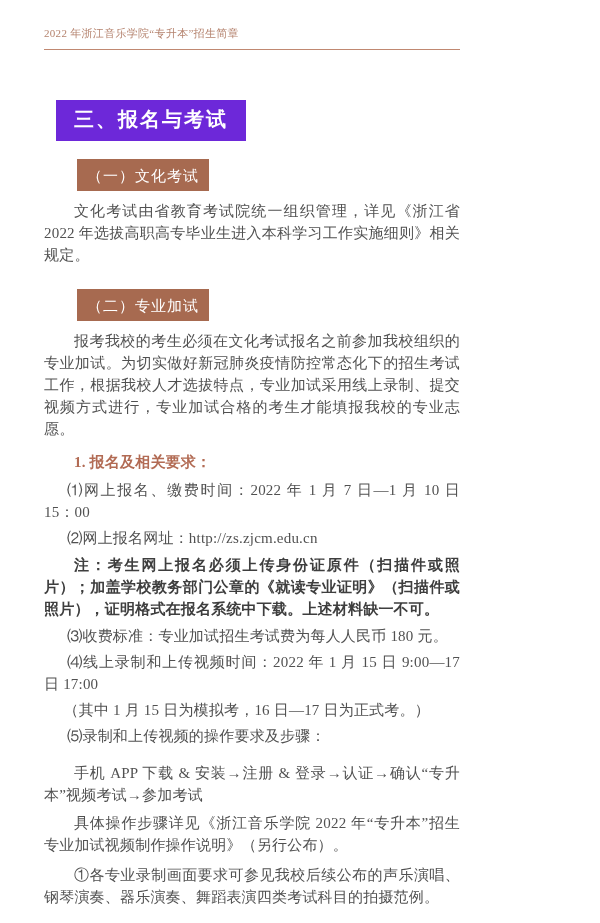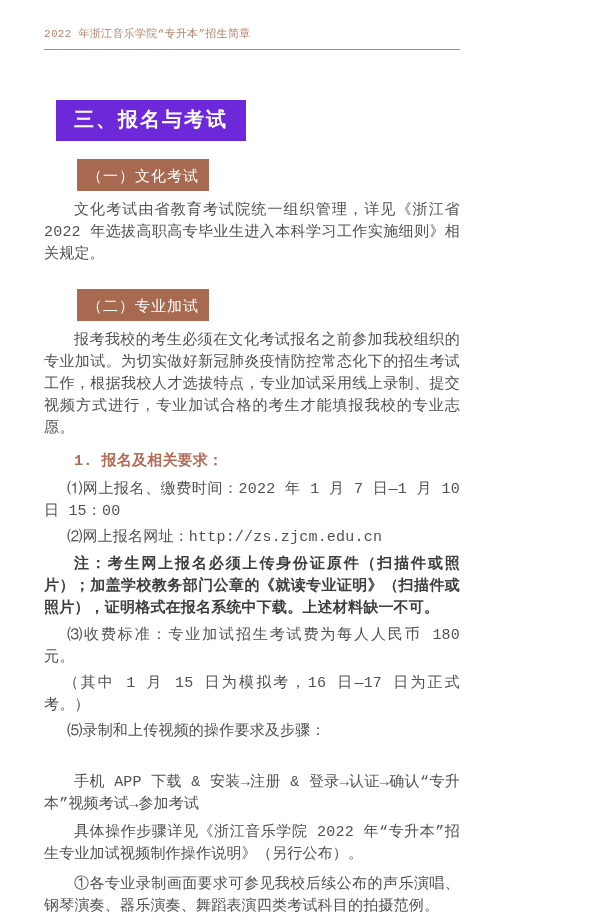--- a/index.html
+++ b/index.html
@@ -2,21 +2,21 @@
 <html><head>
 <meta charset="utf-8">
 <style>
   html, body { margin: 0; padding: 0; background: #ffffff; }
   .page {
     position: relative;
     width: 504px;
     height: 923px;
     background: #ffffff;
     overflow: hidden;
-    font-family: Liberation Mono, monospace;
+    font-family: Liberation Serif, serif;
     color: #515151;
   }
   
   .doc-header {
     padding: 26px 44px 0 44px;
   }
   .doc-header-title {
     font-size: 11px;
     color: #b5836e;
     letter-spacing: 0.3px;
@@ -65,21 +65,21 @@
     font-weight: bold;
     text-indent: 2em;
     margin: 11px 0 6px 0;
   }
   .item { margin: 4px 0; }
   .note-bold {
     font-weight: bold;
     color: #3e3e3e;
     margin: 5px 0;
   }
-  .steps-flow { margin-top: 29px; }
+  .steps-flow { margin-top: 15px; }
   .gap-top { margin-top: 8px; }
   
   .page-number {
     position: absolute;
     left: 45px;
     top: 926px;
     font-size: 12.5px;
     color: #b4775f;
     letter-spacing: 0.5px;
     margin-left: 12px;
@@ -113,20 +113,21 @@
     <p class="list-heading">1. 报名及相关要求：</p>
 
     <p class="ind16 item">⑴网上报名、缴费时间：2022 年 1 月 7 日—1 月 10 日 15：00</p>
 
     <p class="ind16 item">⑵网上报名网址：http://zs.zjcm.edu.cn</p>
 
     <p class="ind2 note-bold">注：考生网上报名必须上传身份证原件（扫描件或照片）；加盖学校教务部门公章的《就读专业证明》（扫描件或照片），证明格式在报名系统中下载。上述材料缺一不可。</p>
 
     <p class="ind16 item">⑶收费标准：专业加试招生考试费为每人人民币 180 元。</p>
 
+    <p class="ind16 item">⑷线上录制和上传视频时间：2022 年 1 月 15 日 9:00—17 日 17:00</p>
 
     <p class="ind13 item">（其中 1 月 15 日为模拟考，16 日—17 日为正式考。）</p>
 
     <p class="ind16 item">⑸录制和上传视频的操作要求及步骤：</p>
 
     <p class="ind2 steps-flow">手机 APP 下载 &amp; 安装→注册 &amp; 登录→认证→确认“专升本”视频考试→参加考试</p>
 
     <p class="ind2">具体操作步骤详见《浙江音乐学院 2022 年“专升本”招生专业加试视频制作操作说明》（另行公布）。</p>
 
     <p class="ind2 gap-top">①各专业录制画面要求可参见我校后续公布的声乐演唱、钢琴演奏、器乐演奏、舞蹈表演四类考试科目的拍摄范例。</p>

